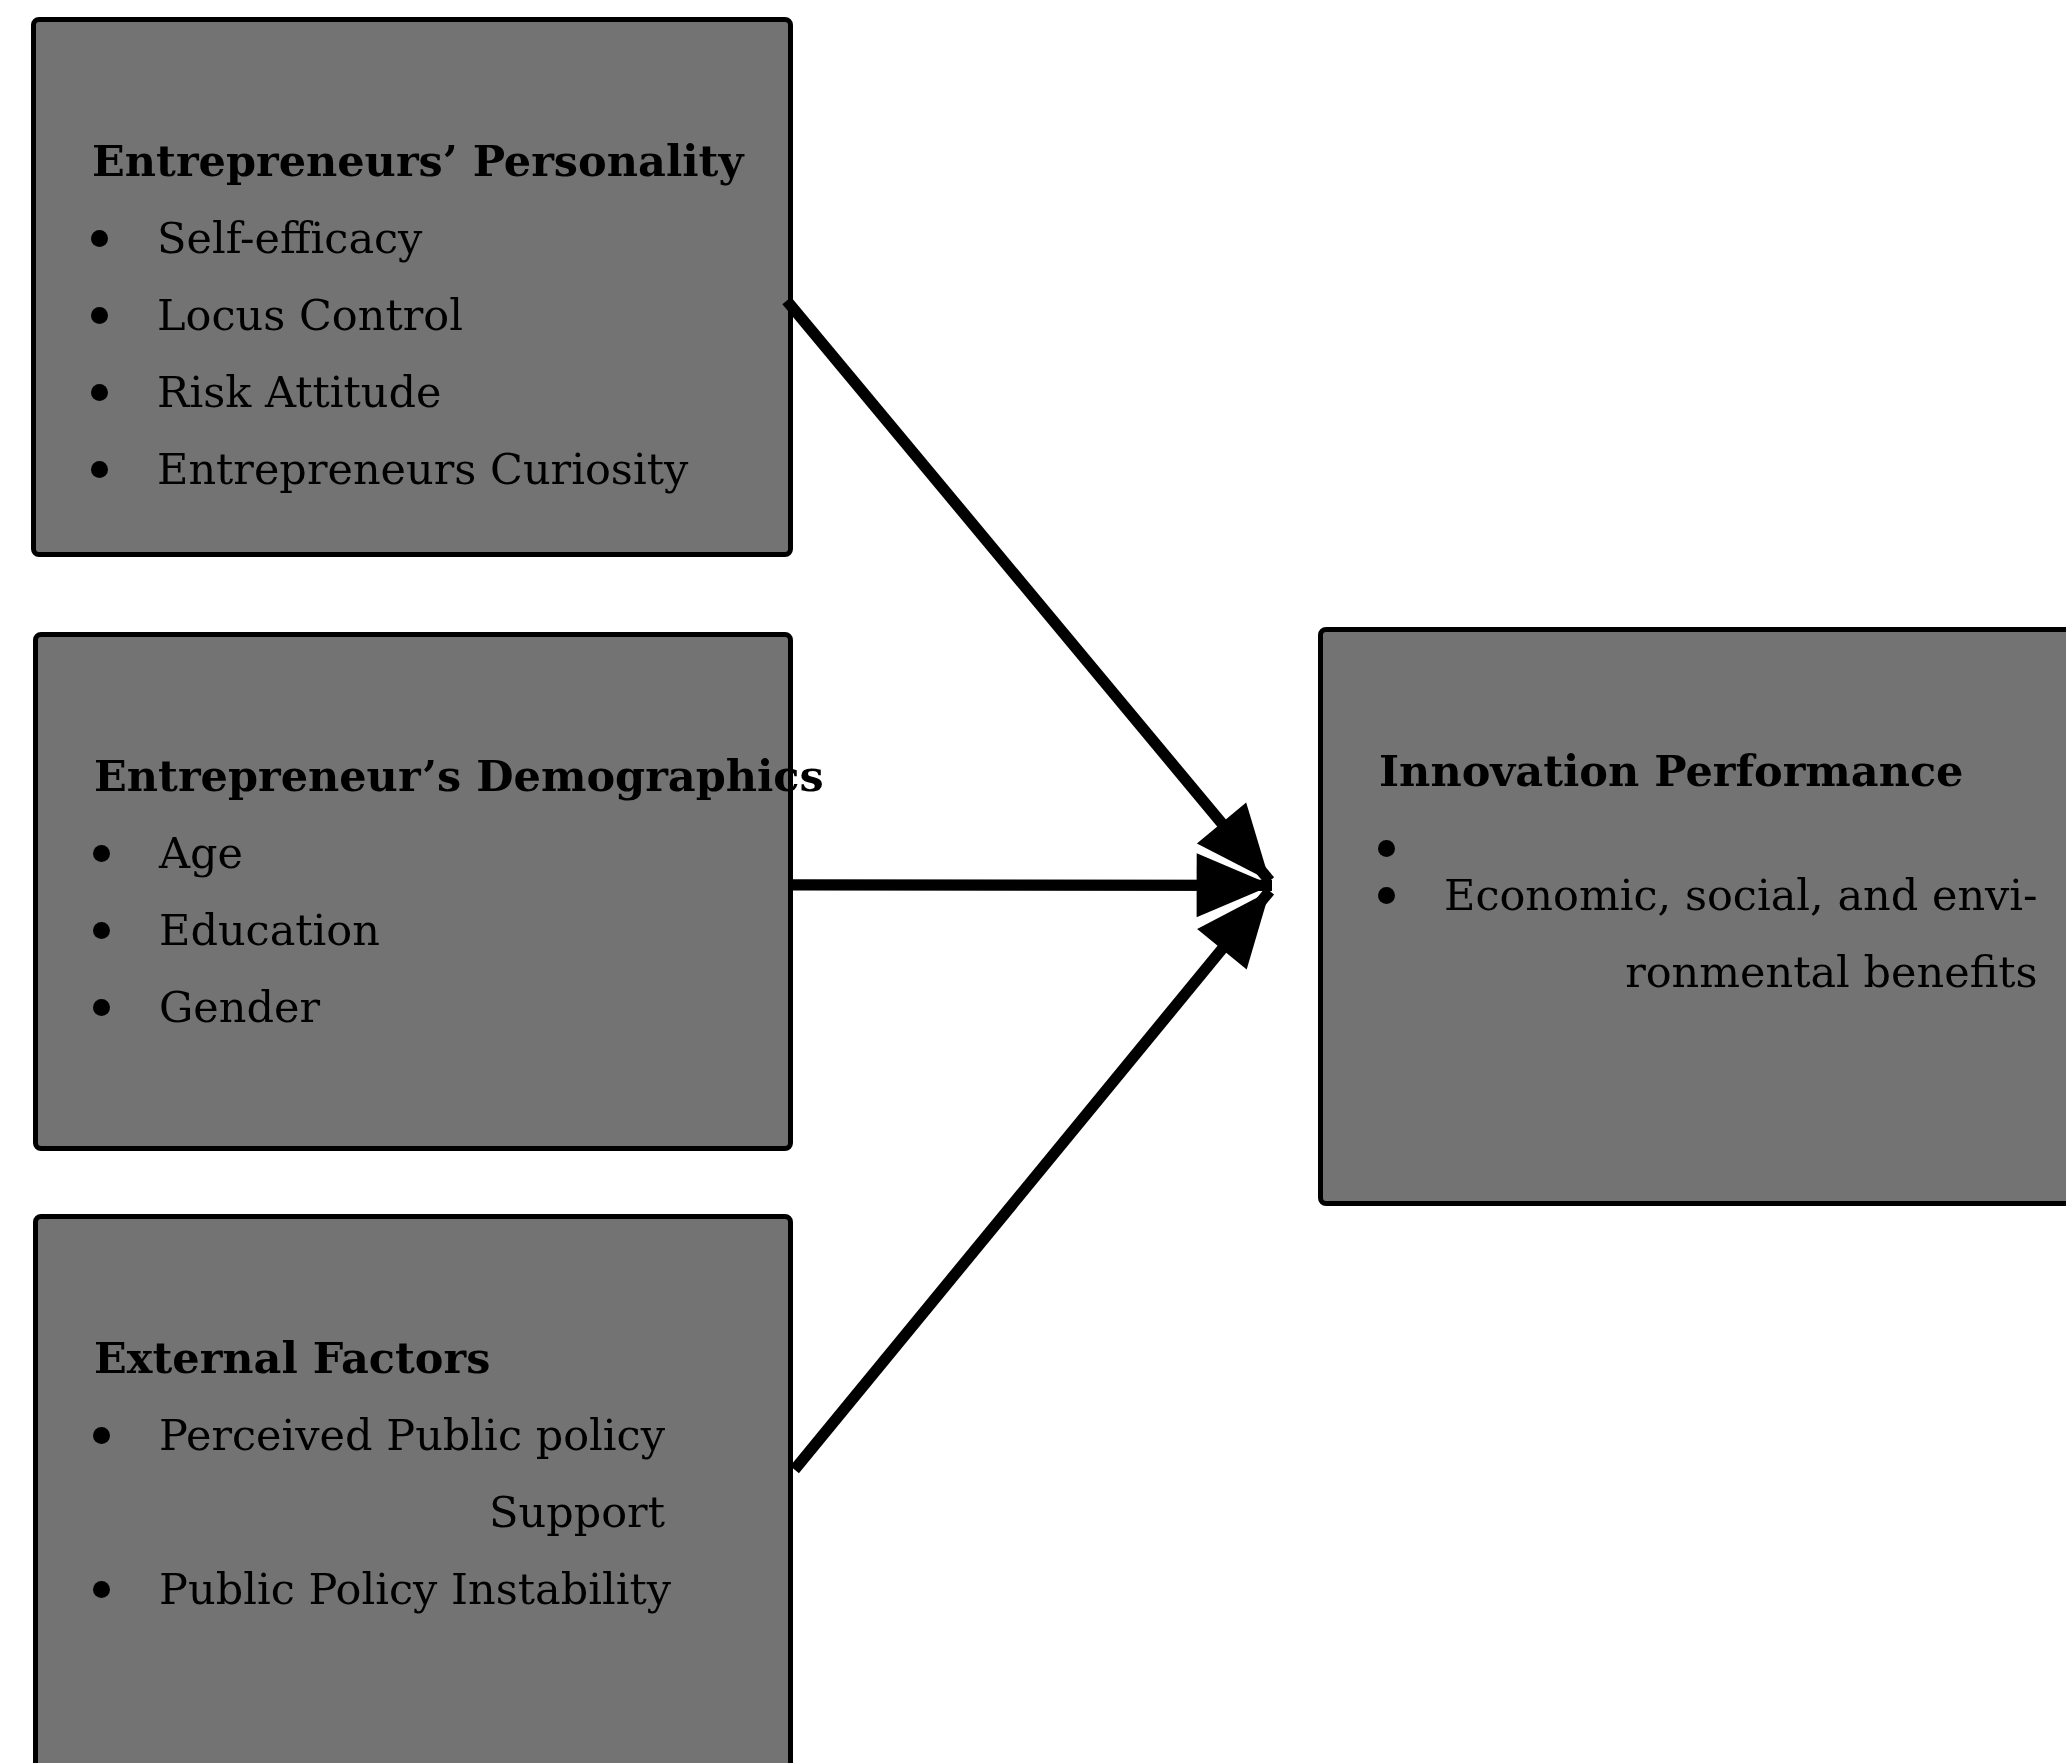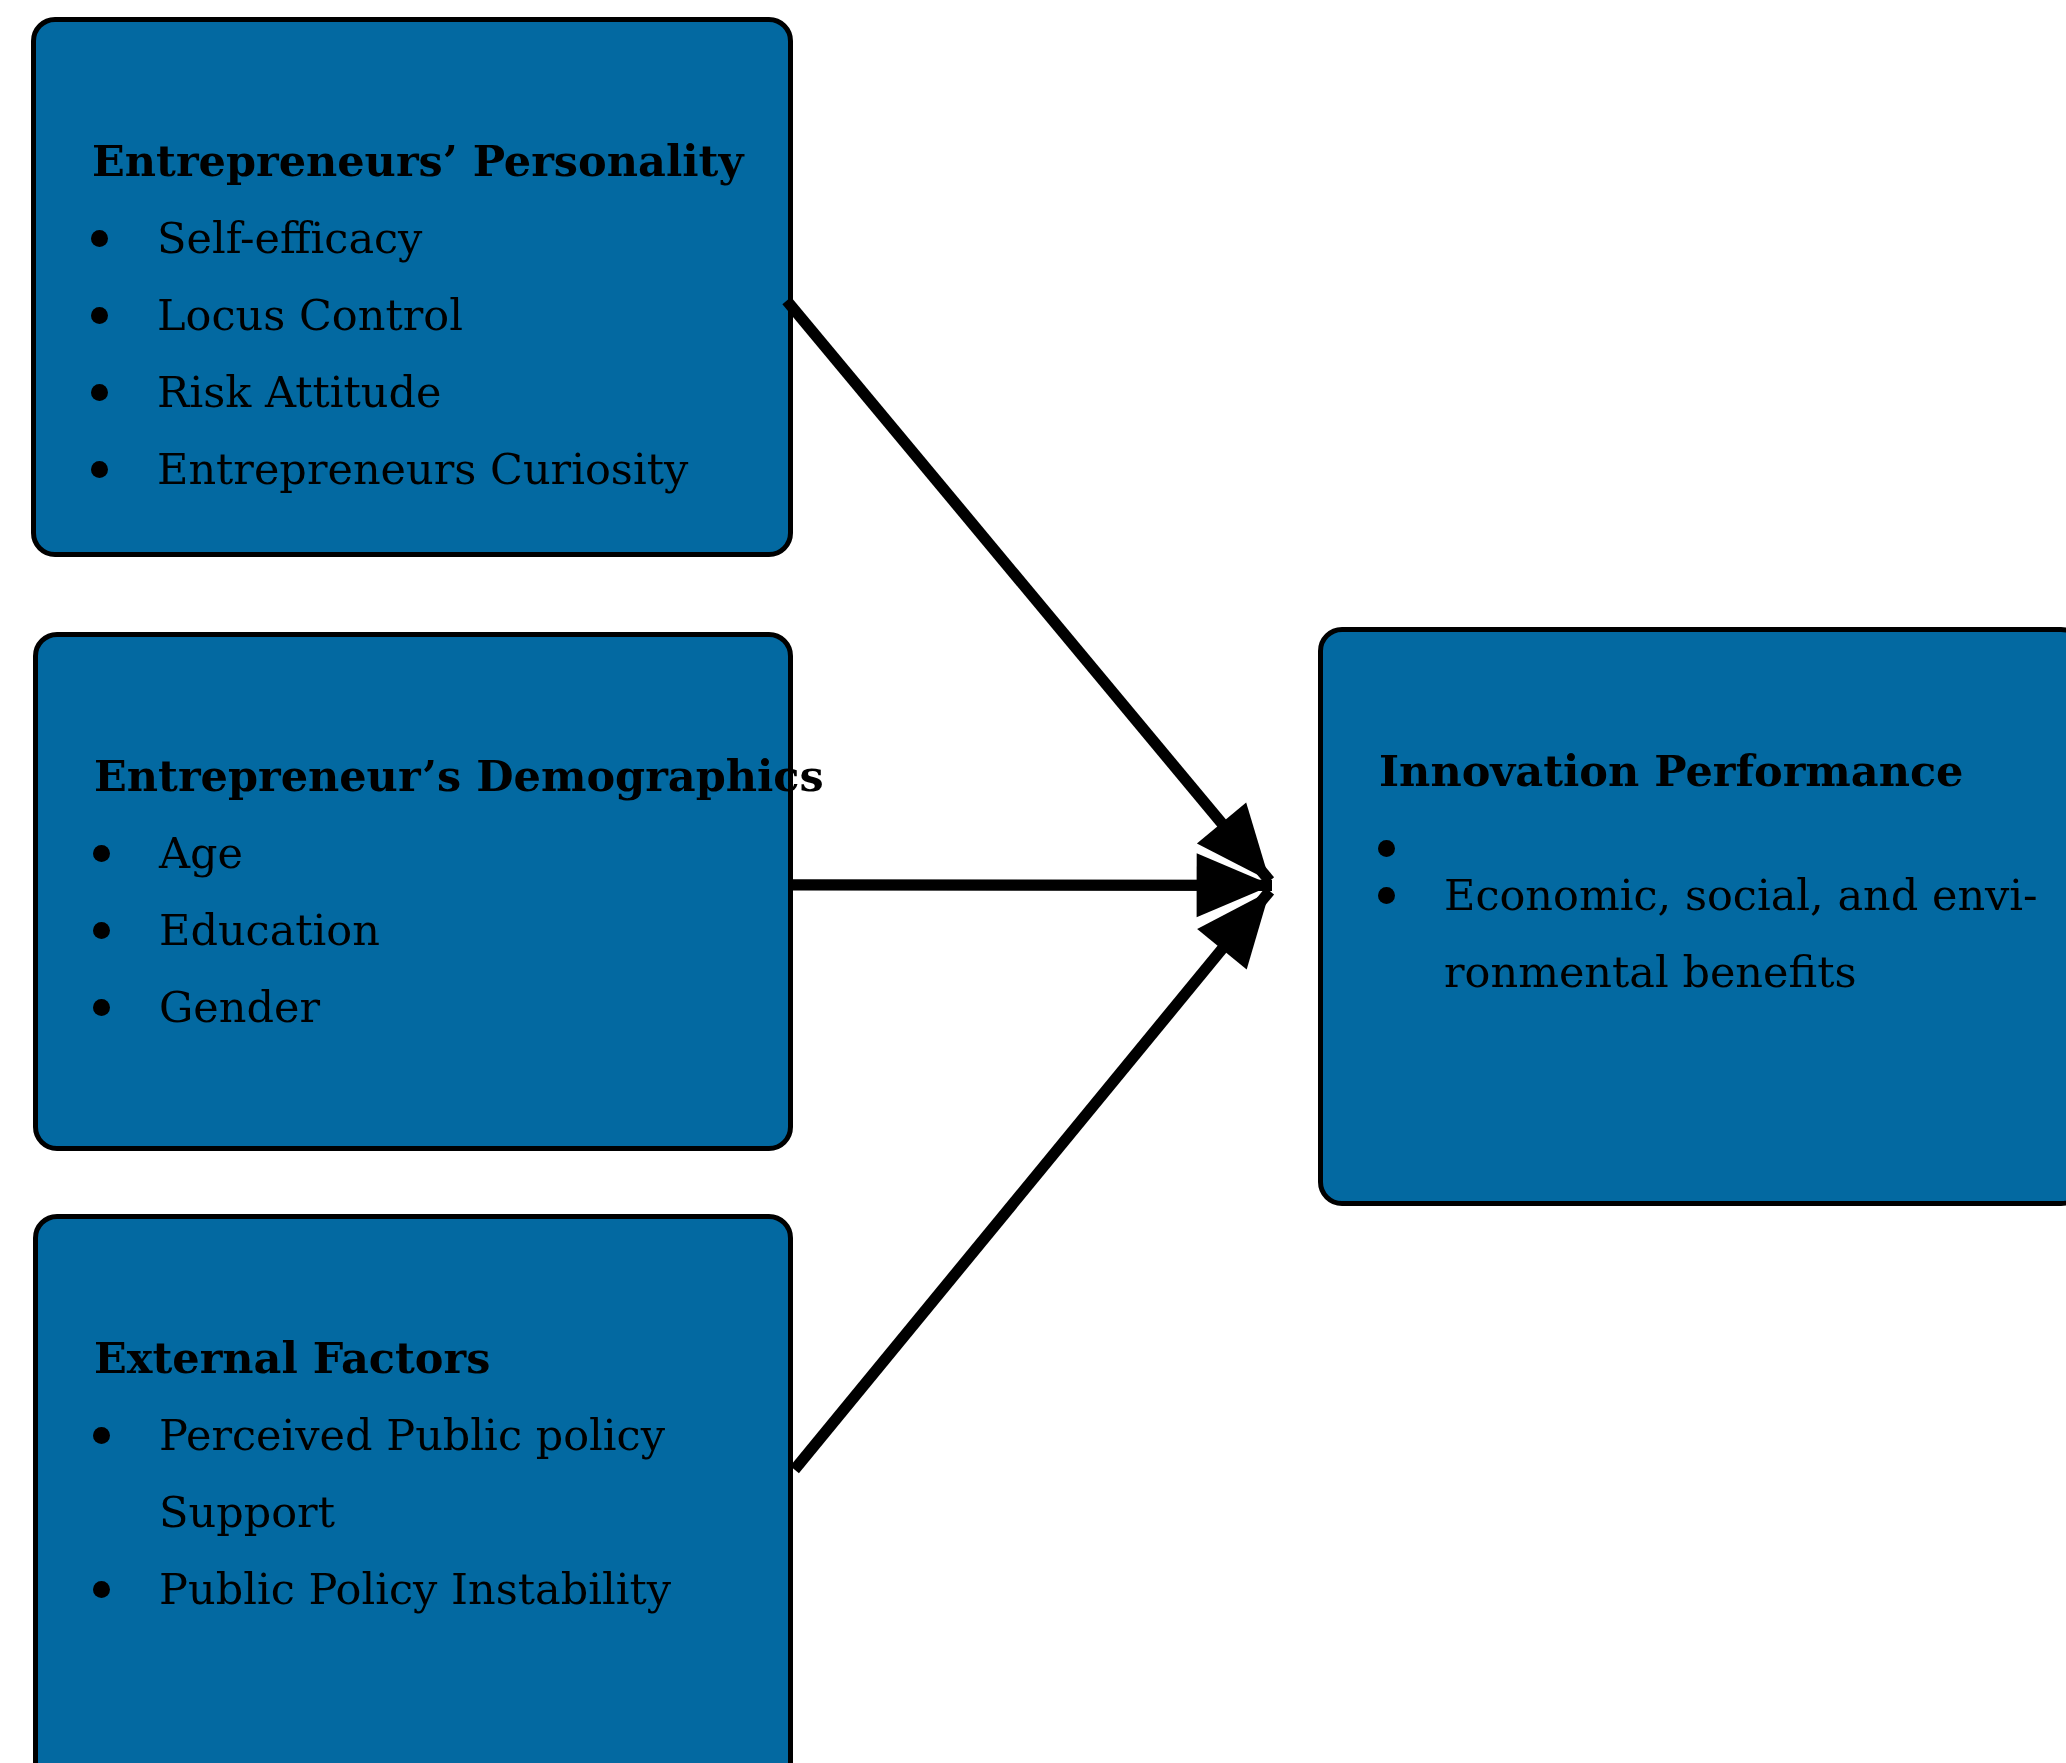--- a/index.html
+++ b/index.html
@@ -13,23 +13,23 @@
   #figure {
     position: relative;
     width: 2066px;
     height: 1764px;
     background: #ffffff;
     overflow: hidden;
   }
   .box {
     position: absolute;
     box-sizing: border-box;
-    background: #0369a1;
+    background: #737373;
     border: 5.6px solid #000000;
-    border-radius: 24px;
+    border-radius: 8px;
     color: #000000;
   }
   .box-title {
     margin: 101px 22.5px 0 56px;
     font-size: 43px;
     line-height: 77px;
     font-weight: bold;
     white-space: nowrap;
   }
   ul.box-list {
@@ -50,20 +50,21 @@
     border-radius: 50%;
   }
   .item-text {
     margin-left: 49px;
     font-size: 43px;
     line-height: 77px;
   }
   .line {
     display: block;
     white-space: nowrap;
+    text-align: right;
   }
   #box-personality { left: 31px;   top: 17px;   width: 762px; height: 540px; }
   #box-demographics{ left: 33px;   top: 632px; width: 760px; height: 519px; }
   #box-external    { left: 33px;   top: 1214px; width: 760px; height: 655px; }
   #box-performance { left: 1278px; top: 627px; width: 767px; height: 579px; margin-left: 40px; }
   #arrow-layer {
     position: absolute;
     left: 0;
     top: 0;
     width: 2066px;

